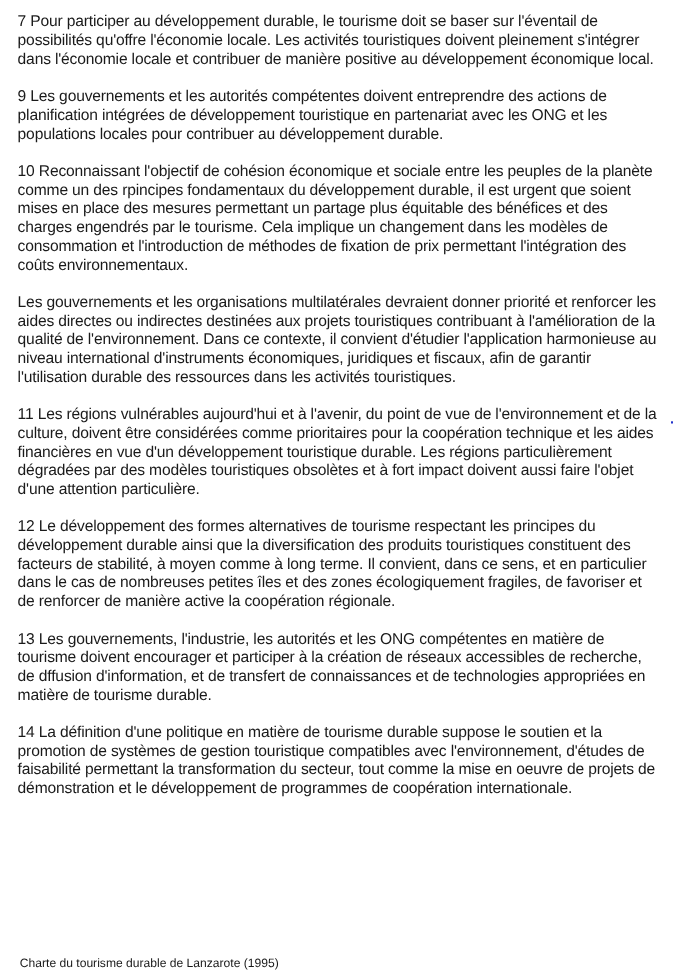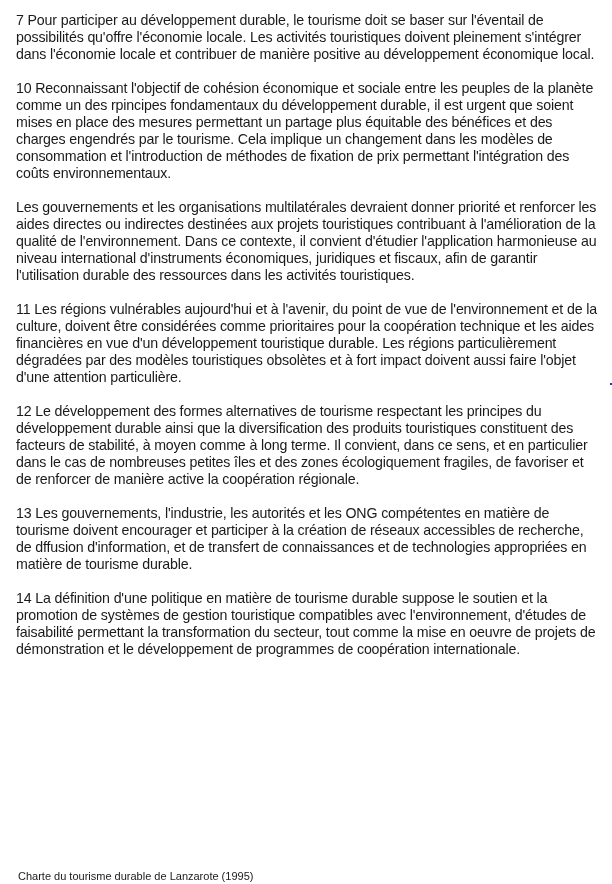--- a/index.html
+++ b/index.html
@@ -42,20 +42,21 @@
       width: 2px;
       height: 2px;
       background: #2233cc;
     }
   </style>
 </head>
 <body>
 
 <div class="content">
   <p class="para">7 Pour participer au développement durable, le tourisme doit se baser sur l'éventail de possibilités qu'offre l'économie locale. Les activités touristiques doivent pleinement s'intégrer dans l'économie locale et contribuer de manière positive au développement économique local.</p>
+  <p class="para">9 Les gouvernements et les autorités compétentes doivent entreprendre des actions de planification intégrées de développement touristique en partenariat avec les ONG et les populations locales pour contribuer au développement durable.</p>
   <p class="para">10 Reconnaissant l'objectif de cohésion économique et sociale entre les peuples de la planète comme un des rpincipes fondamentaux du développement durable, il est urgent que soient mises en place des mesures permettant un partage plus équitable des bénéfices et des charges engendrés par le tourisme. Cela implique un changement dans les modèles de consommation et l'introduction de méthodes de fixation de prix permettant l'intégration des coûts environnementaux.</p>
   <p class="para">Les gouvernements et les organisations multilatérales devraient donner priorité et renforcer les aides directes ou indirectes destinées aux projets touristiques contribuant à l'amélioration de la qualité de l'environnement. Dans ce contexte, il convient d'étudier l'application harmonieuse au niveau international d'instruments économiques, juridiques et fiscaux, afin de garantir l'utilisation durable des ressources dans les activités touristiques.</p>
   <p class="para">11 Les régions vulnérables aujourd'hui et à l'avenir, du point de vue de l'environnement et de la culture, doivent être considérées comme prioritaires pour la coopération technique et les aides financières en vue d'un développement touristique durable. Les régions particulièrement dégradées par des modèles touristiques obsolètes et à fort impact doivent aussi faire l'objet d'une attention particulière.</p>
   <p class="para">12 Le développement des formes alternatives de tourisme respectant les principes du développement durable ainsi que la diversification des produits touristiques constituent des facteurs de stabilité, à moyen comme à long terme. Il convient, dans ce sens, et en particulier dans le cas de nombreuses petites îles et des zones écologiquement fragiles, de favoriser et de renforcer de manière active la coopération régionale.</p>
   <p class="para">13 Les gouvernements, l'industrie, les autorités et les ONG compétentes en matière de tourisme doivent encourager et participer à la création de réseaux accessibles de recherche, de dffusion d'information, et de transfert de connaissances et de technologies appropriées en matière de tourisme durable.</p>
   <p class="para">14 La définition d'une politique en matière de tourisme durable suppose le soutien et la promotion de systèmes de gestion touristique compatibles avec l'environnement, d'études de faisabilité permettant la transformation du secteur, tout comme la mise en oeuvre de projets de démonstration et le développement de programmes de coopération internationale.</p>
 </div>
 
 <div class="edge-mark"></div>
 

